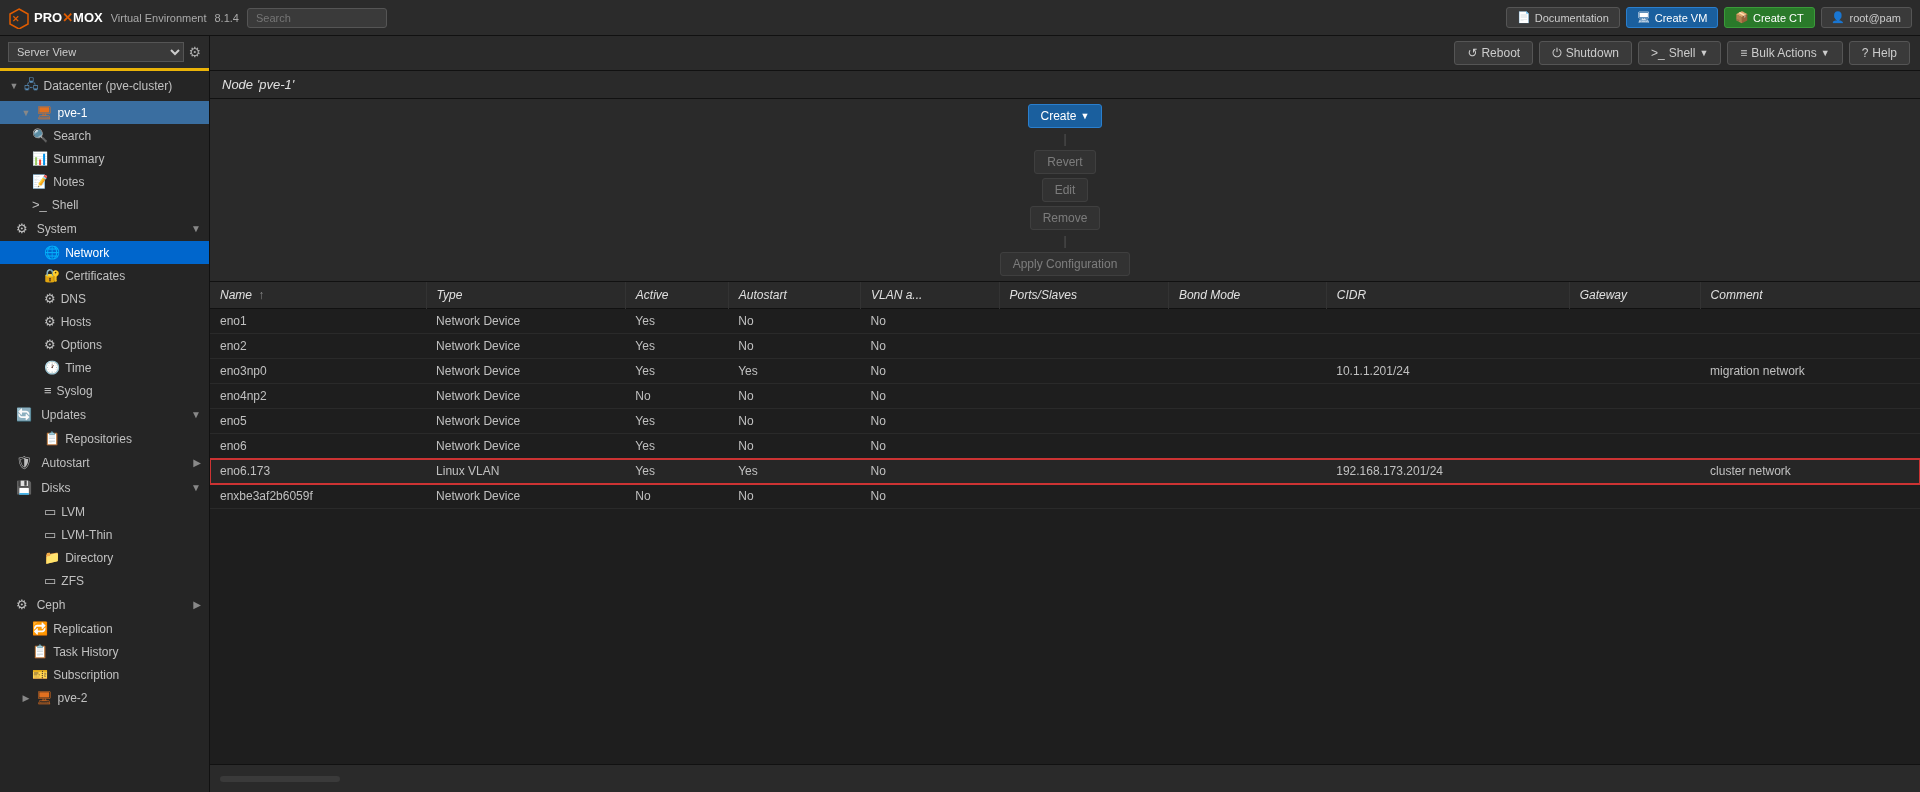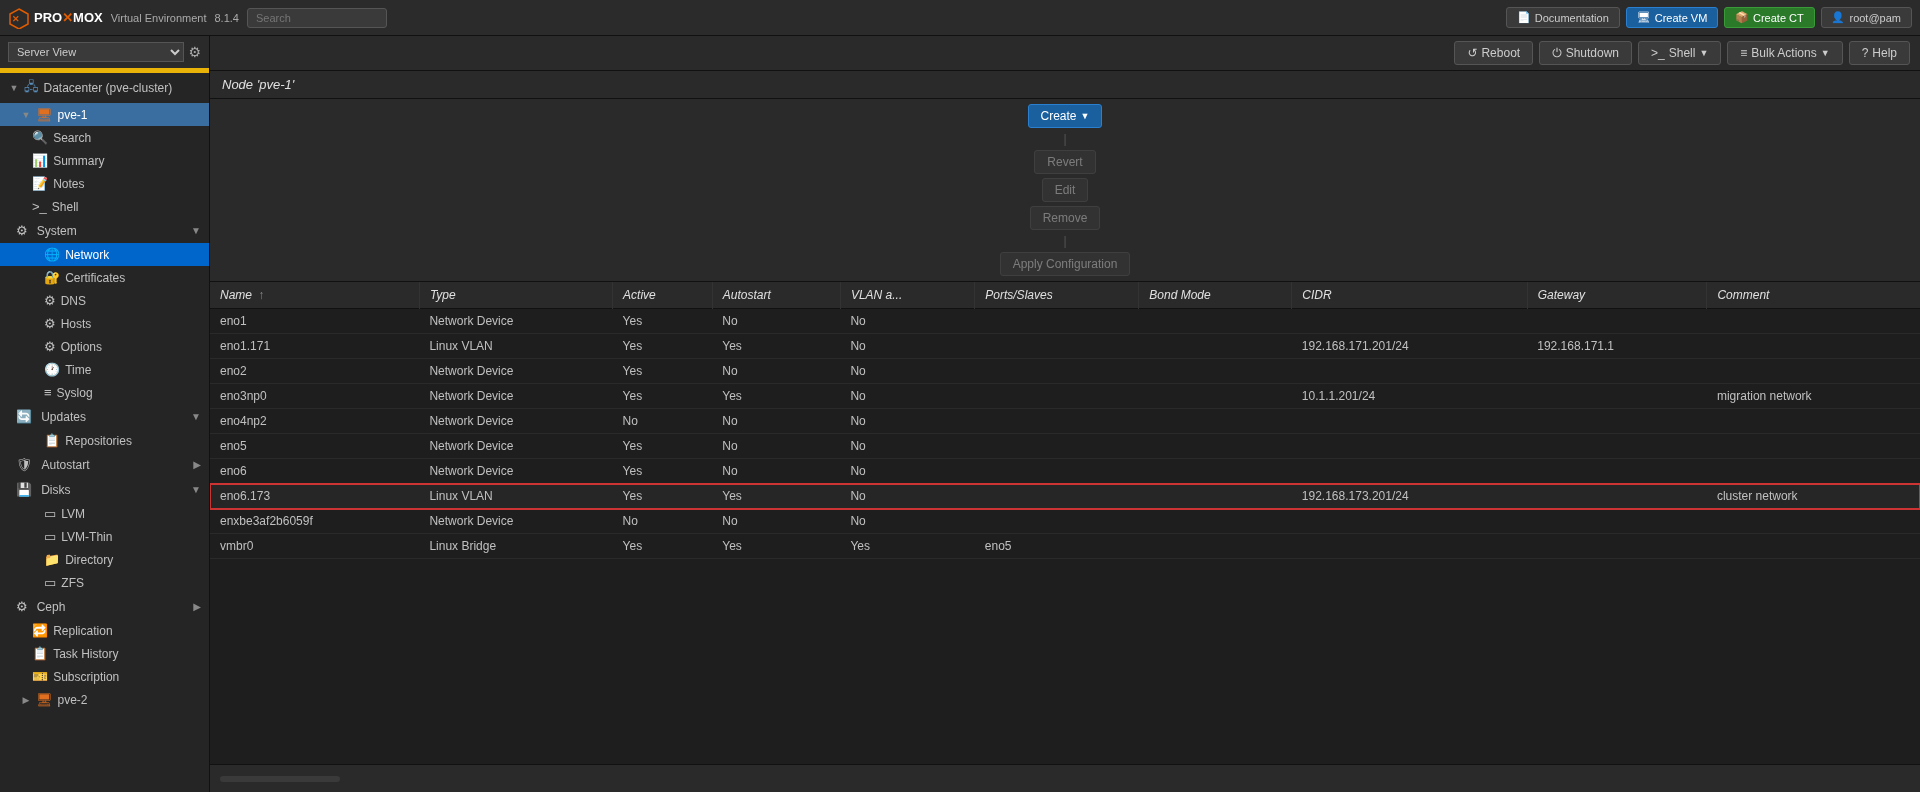--- a/index.html
+++ b/index.html
@@ -92,21 +92,21 @@
       display: flex;
       flex-direction: column;
       flex-shrink: 0;
       overflow-y: auto;
     }
     .sidebar-header {
       display: flex;
       align-items: center;
       justify-content: center;
       padding: 6px 8px;
-      border-bottom: 5px solid #eab308;
+      border-bottom: 3px solid #eab308;
       background: #2a2a2a;
     }
     .sidebar-header select {
       background: #3a3a3a;
       border: 1px solid #555;
       color: #ccc;
       font-size: 11px;
       padding: 2px 4px;
       flex: 1;
     }
@@ -523,32 +523,20 @@
               <td>Yes</td>
               <td>No</td>
               <td>No</td>
               <td></td>
               <td></td>
               <td></td>
               <td></td>
               <td></td>
             </tr>
             <tr>
-              <td>eno1.171</td>
-              <td>Linux VLAN</td>
-              <td>Yes</td>
-              <td>Yes</td>
-              <td>No</td>
-              <td></td>
-              <td></td>
-              <td>192.168.171.201/24</td>
-              <td>192.168.171.1</td>
-              <td></td>
-            </tr>
-            <tr>
               <td>eno2</td>
               <td>Network Device</td>
               <td>Yes</td>
               <td>No</td>
               <td>No</td>
               <td></td>
               <td></td>
               <td></td>
               <td></td>
               <td></td>
@@ -618,32 +606,20 @@
               <td>Network Device</td>
               <td>No</td>
               <td>No</td>
               <td>No</td>
               <td></td>
               <td></td>
               <td></td>
               <td></td>
               <td></td>
             </tr>
-            <tr>
-              <td>vmbr0</td>
-              <td>Linux Bridge</td>
-              <td>Yes</td>
-              <td>Yes</td>
-              <td>Yes</td>
-              <td>eno5</td>
-              <td></td>
-              <td></td>
-              <td></td>
-              <td></td>
-            </tr>
           </tbody>
       </table>
     </div>
 
     <div class="status-bar">
       <div class="scrollbar-track"></div>
     </div>
 
   </div>
 </div>

